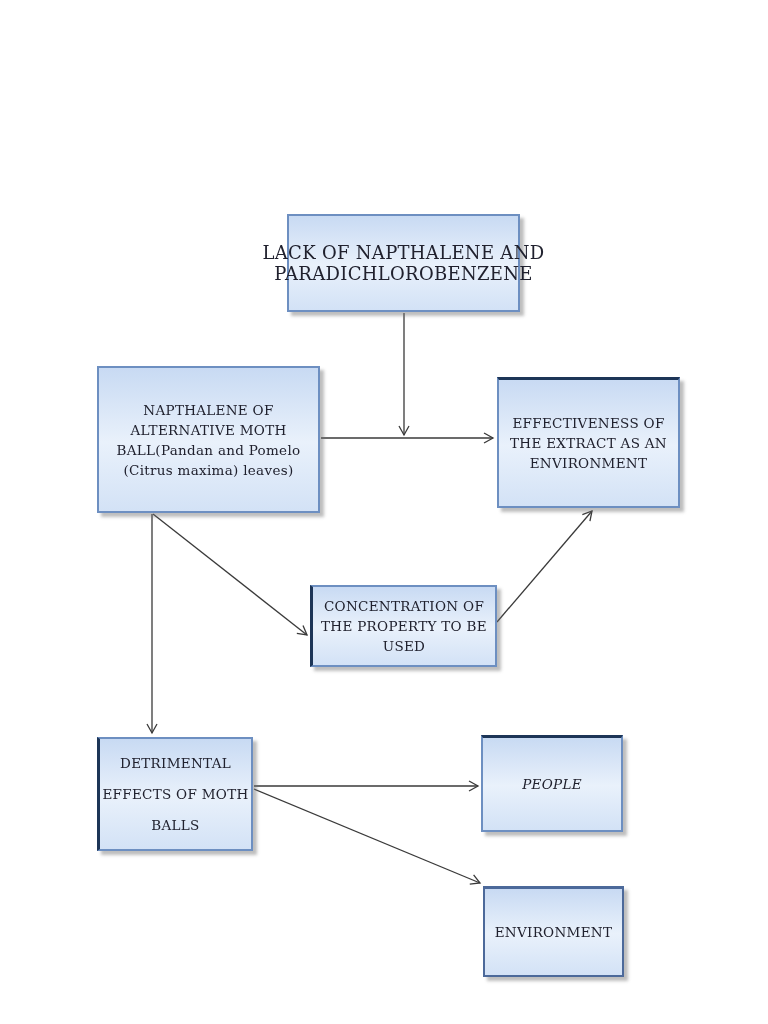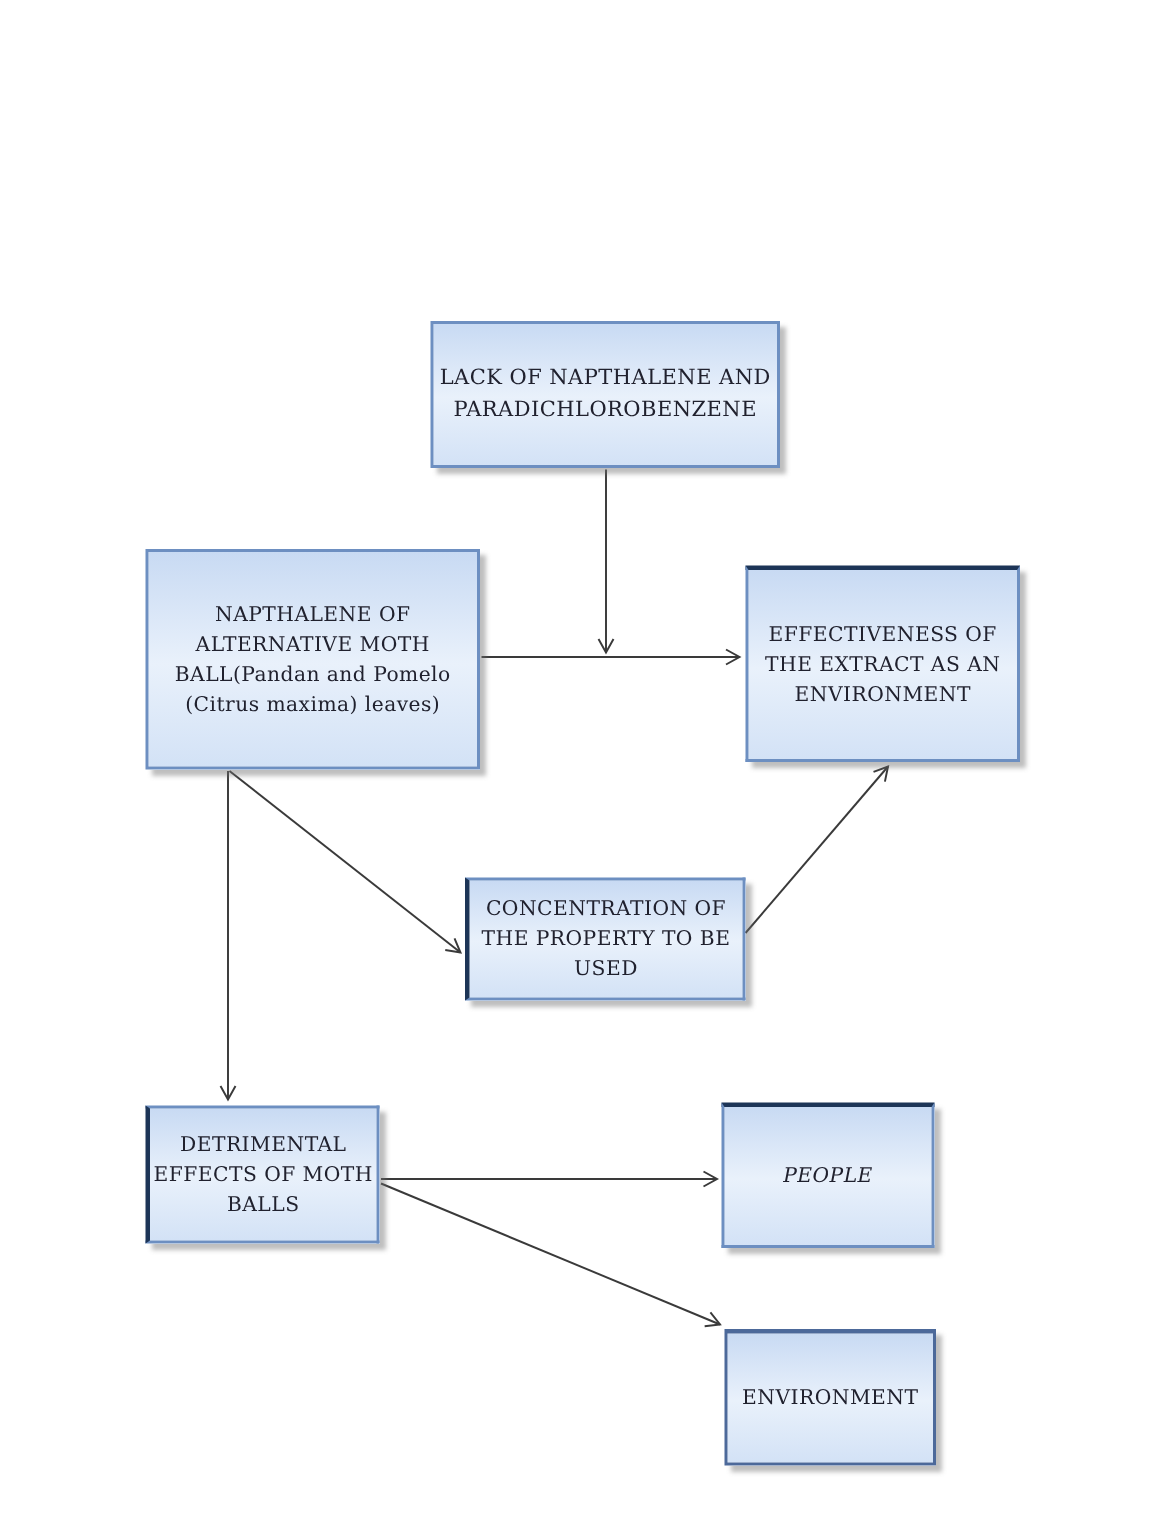--- a/index.html
+++ b/index.html
@@ -26,25 +26,25 @@
     border:2px solid #6d8fc1;
     box-shadow:4px 4px 3px rgba(110,110,110,0.45);
     color:#20212e;
     font-size:13.5px;
     line-height:20px;
     letter-spacing:0.3px;
   }
   .node .tline{white-space:nowrap;}
   .accent-top{border-top:3px solid #1d3557;}
   .accent-left{border-left:3px solid #1d3557;}
-  .n-lack         {left:287px;top:214px;width:233px;height:98px;font-size:14px;line-height:21px;}
+  .n-lack         {left:287px;top:214px;width:233px;height:98px;font-size:18px;line-height:21px;}
   .n-properties   {left:97px; top:366px;width:223px;height:147px;}
   .n-effectiveness{left:497px;top:377px;width:183px;height:131px;justify-content:center;}
   .n-concentration{left:310px;top:585px;width:187px;height:82px;}
-  .n-detrimental  {left:97px; top:737px;width:156px;height:92px;}
+  .n-detrimental  {left:97px; top:737px;width:156px;height:114px;gap:11px;}
   .n-people       {left:481px;top:735px;width:142px;height:97px;font-style:italic;}
   .n-environment  {left:483px;top:852px;width:141px;height:91px;border-color:#4c699a;margin-top:34px;}
 </style>
 </head>
 <body>
 
 <div class="page">
 
   <svg class="edges" viewBox="0 0 768 1024">
     <defs>

